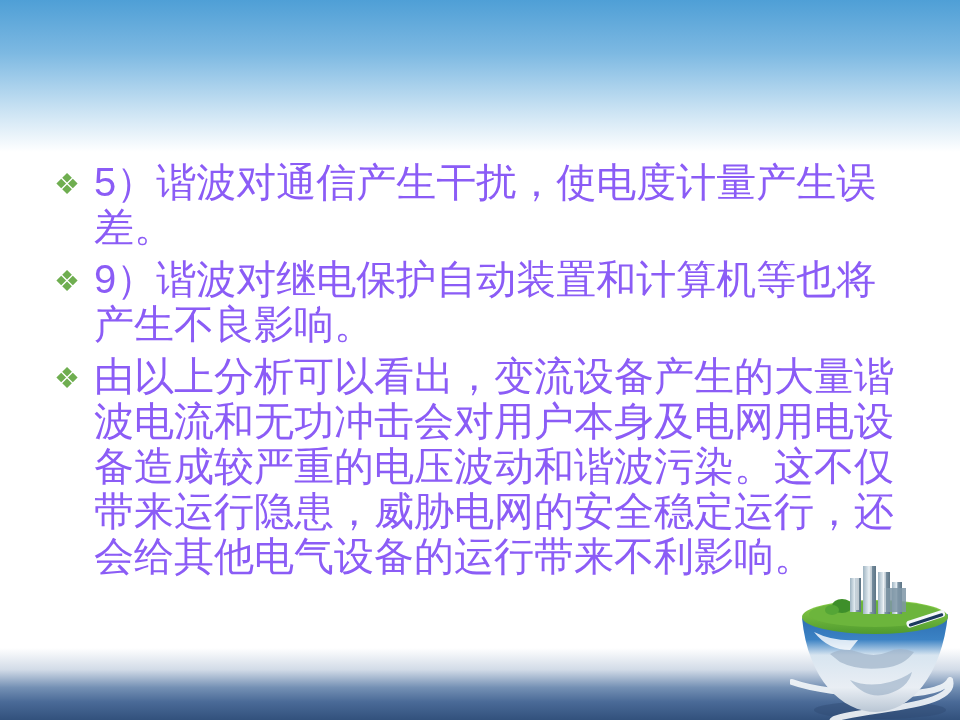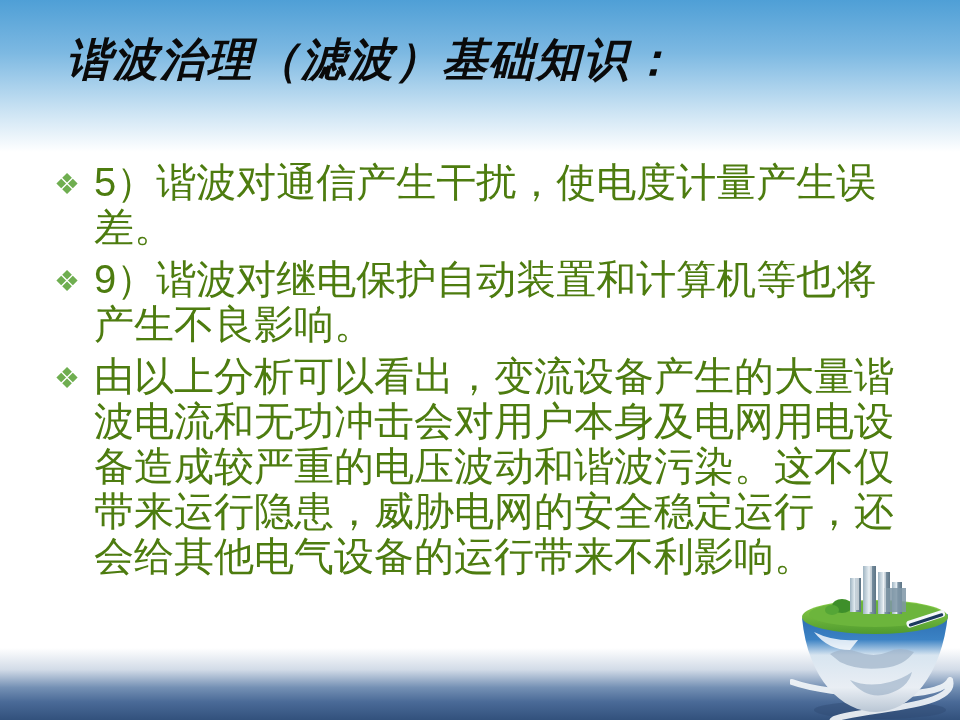--- a/index.html
+++ b/index.html
@@ -18,42 +18,41 @@
   }
   .content{
     position:absolute;top:160px;left:54px;width:848px;
   }
   .bullet{display:flex;align-items:flex-start;margin-bottom:7px;}
   .marker{
     flex:0 0 40px;font-size:29px;line-height:46px;color:#6fae50;
     transform:translateY(1px);
   }
   .btext{
-    flex:1;font-size:40px;line-height:45px;color:#4d7c0f;
+    flex:1;font-size:40px;line-height:45px;color:#8b5cf6;
     letter-spacing:0px;word-break:break-all;
   }
   .sea{
     position:absolute;left:0;right:0;bottom:0;height:72px;
     background:linear-gradient(to bottom,
       rgba(255,255,255,0) 0%,
       rgba(173,190,212,.55) 30%,
       #7490b4 55%,
       #4a6a97 75%,
       #32517c 100%);
   }
   .globe{position:absolute;right:2px;bottom:0;width:168px;height:158px;}
 </style>
 </head>
 <body>
 
 <div class="slide">
 
   <div class="top-grad"></div>
 
-  <div class="page-title">谐波治理（滤波）基础知识：</div>
 
   <div class="content">
 
     <div class="bullet">
       <span class="marker">❖</span>
       <span class="btext">5）谐波对通信产生干扰，使电度计量产生误差。</span>
     </div>
 
     <div class="bullet">
       <span class="marker">❖</span>

